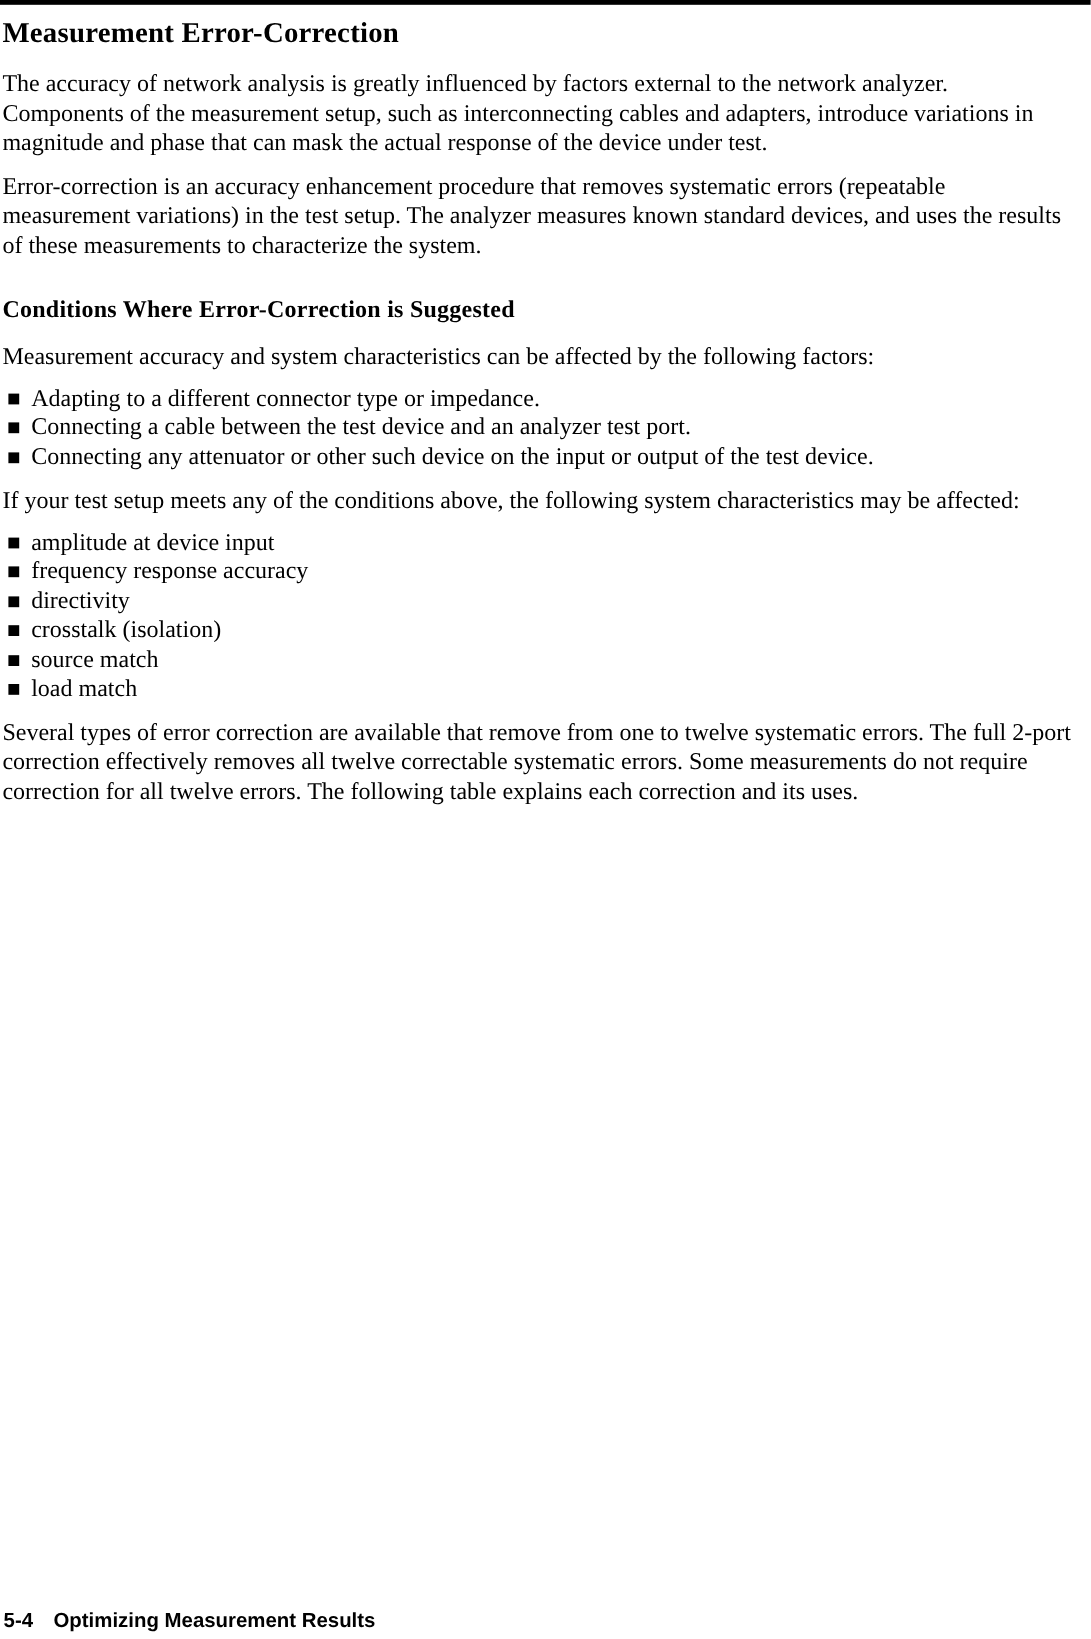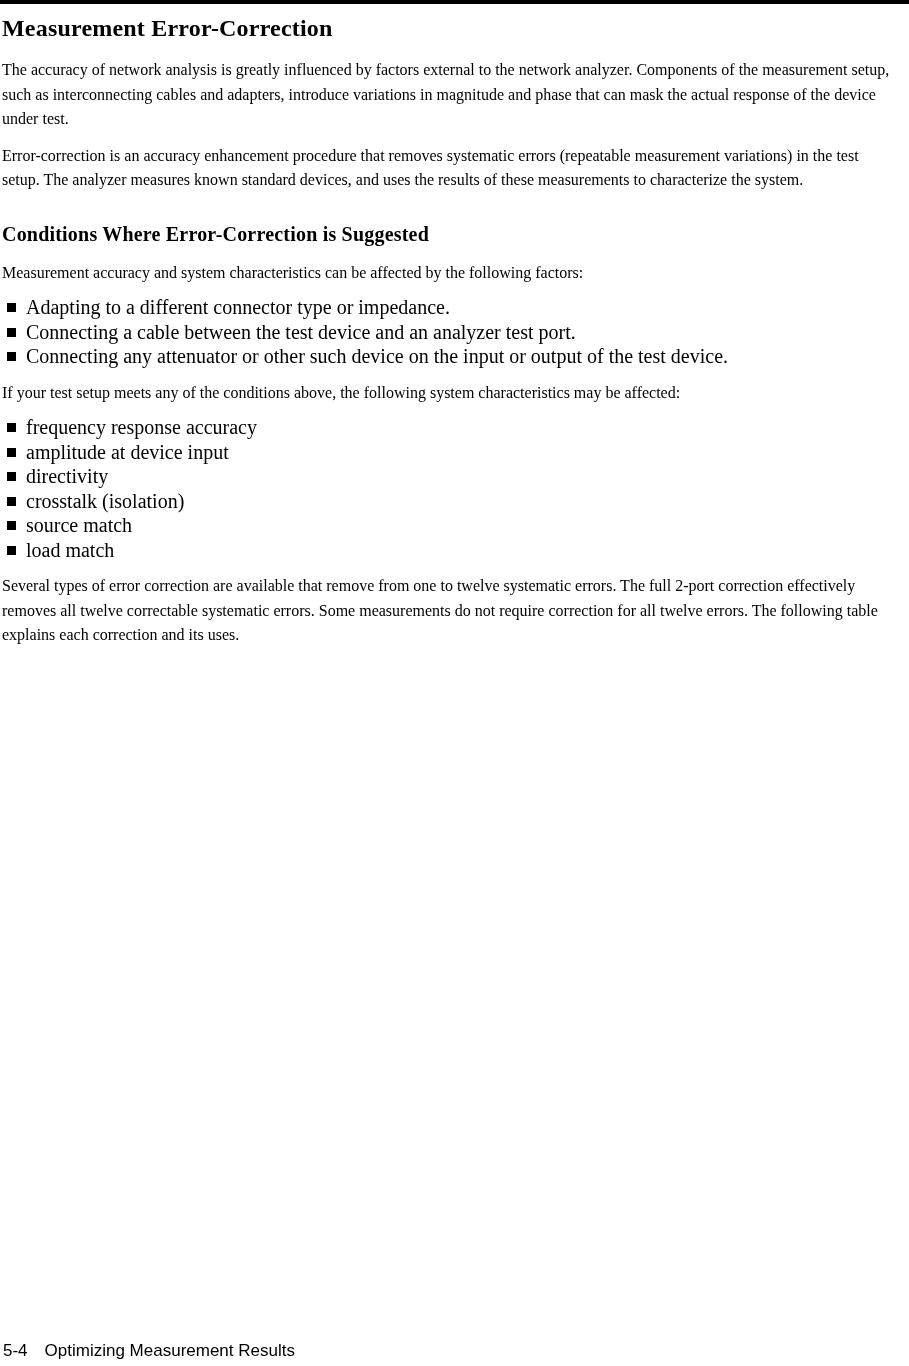--- a/index.html
+++ b/index.html
@@ -35,21 +35,21 @@
   }
   h2 {
     font-family: "Liberation Serif", serif;
     font-weight: bold;
     font-size: 20px;
     line-height: 30px;
     margin: 26px 0 0 0;
     letter-spacing: 0.2px;
   }
   p {
-    font-size: 16px;
+    font-size: 20px;
     line-height: 24.5px;
     margin: 12px 0 0 0;
   }
   ul {
     list-style: none;
     margin: 10px 0 0 0;
     padding: 0 0 0 5px;
   }
   li {
     display: flex;
@@ -65,21 +65,21 @@
     margin: 8px 10px 0 0;
   }
   .footer {
     position: absolute;
     left: 3px;
     top: 1341px;
     display: flex;
     align-items: center;
     gap: 17px;
     font-family: "Liberation Sans", sans-serif;
-    font-weight: normal;
+    font-weight: bold;
     font-size: 17px;
     white-space: nowrap;
   }
 </style>
 </head>
 <body>
 
 <div class="top-rule"></div>
 
 <div class="content">
@@ -102,25 +102,25 @@
       <li>
         <span class="sq"></span>
         <span>Connecting any attenuator or other such device on the input or output of the test device.</span>
       </li>
     </ul>
 
   <p>If your test setup meets any of the conditions above, the following system characteristics may be affected:</p>
   <ul>
       <li>
         <span class="sq"></span>
-        <span>frequency response accuracy</span>
+        <span>amplitude at device input</span>
       </li>
       <li>
         <span class="sq"></span>
-        <span>amplitude at device input</span>
+        <span>frequency response accuracy</span>
       </li>
       <li>
         <span class="sq"></span>
         <span>directivity</span>
       </li>
       <li>
         <span class="sq"></span>
         <span>crosstalk (isolation)</span>
       </li>
       <li>

